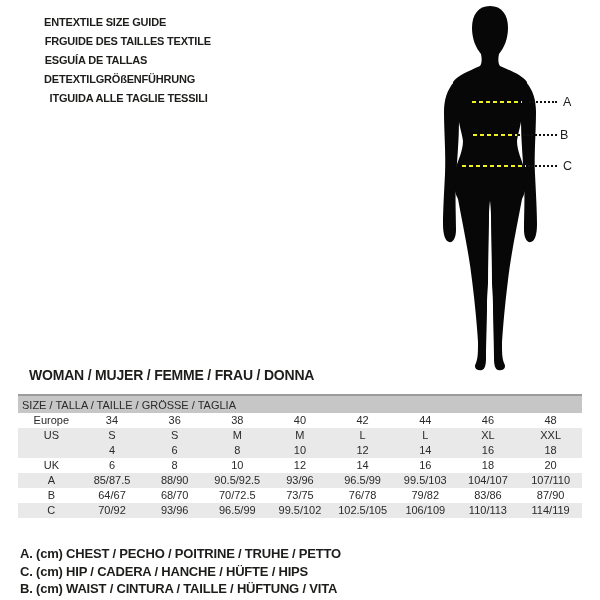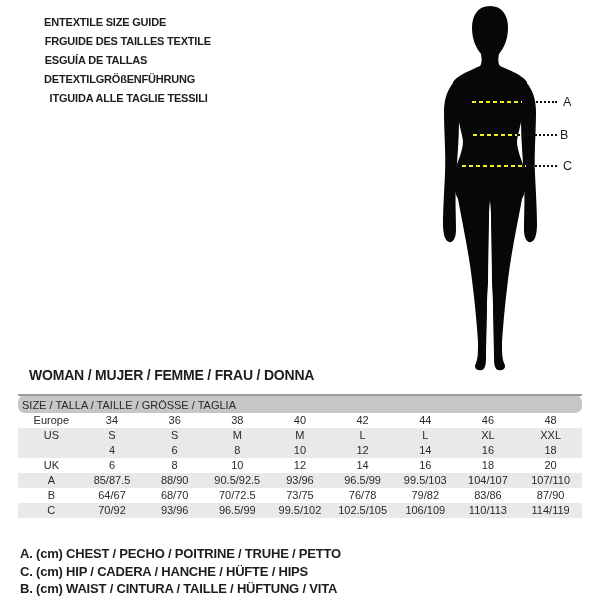--- a/index.html
+++ b/index.html
@@ -29,21 +29,21 @@
   #yB{left:473px;top:134px;width:44px;} #bB{left:518px;top:134px;width:39px;}
   #yC{left:462px;top:165px;width:64px;} #bC{left:528px;top:165px;width:29px;}
   #lblA{left:563px;top:95px;} #lblB{left:560px;top:128px;} #lblC{left:563px;top:159px;}
   
   .section-title{position:absolute;left:20px;top:367px;font-size:14px;font-weight:bold;
     letter-spacing:-0.2px;margin-left:9px;}
   
   .size-table{position:absolute;left:18px;top:394px;width:564px;border-collapse:collapse;
     font-size:11px;table-layout:fixed;}
   .size-table th{background:var(--header-bg);border-top:2px solid #9c9c9c;
-    font-weight:normal;text-align:left;padding:1px 0 1px 4px;height:15px;color:#2a2a2a;border-radius:7px;}
+    font-weight:normal;text-align:left;padding:1px 0 1px 4px;height:15px;color:#2a2a2a;}
   .size-table td{height:15px;line-height:15px;padding:0;text-align:center;color:#2a2a2a;}
   .size-table td.rowlabel{text-align:center;padding-left:4px;width:77px;}
   .size-table tr.shaded td{background:var(--shade);}
   
   .legend{position:absolute;left:20px;top:545px;font-size:13px;font-weight:bold;
     line-height:17.5px;letter-spacing:-0.2px;}
 </style>
 </head>
 <body>
 

